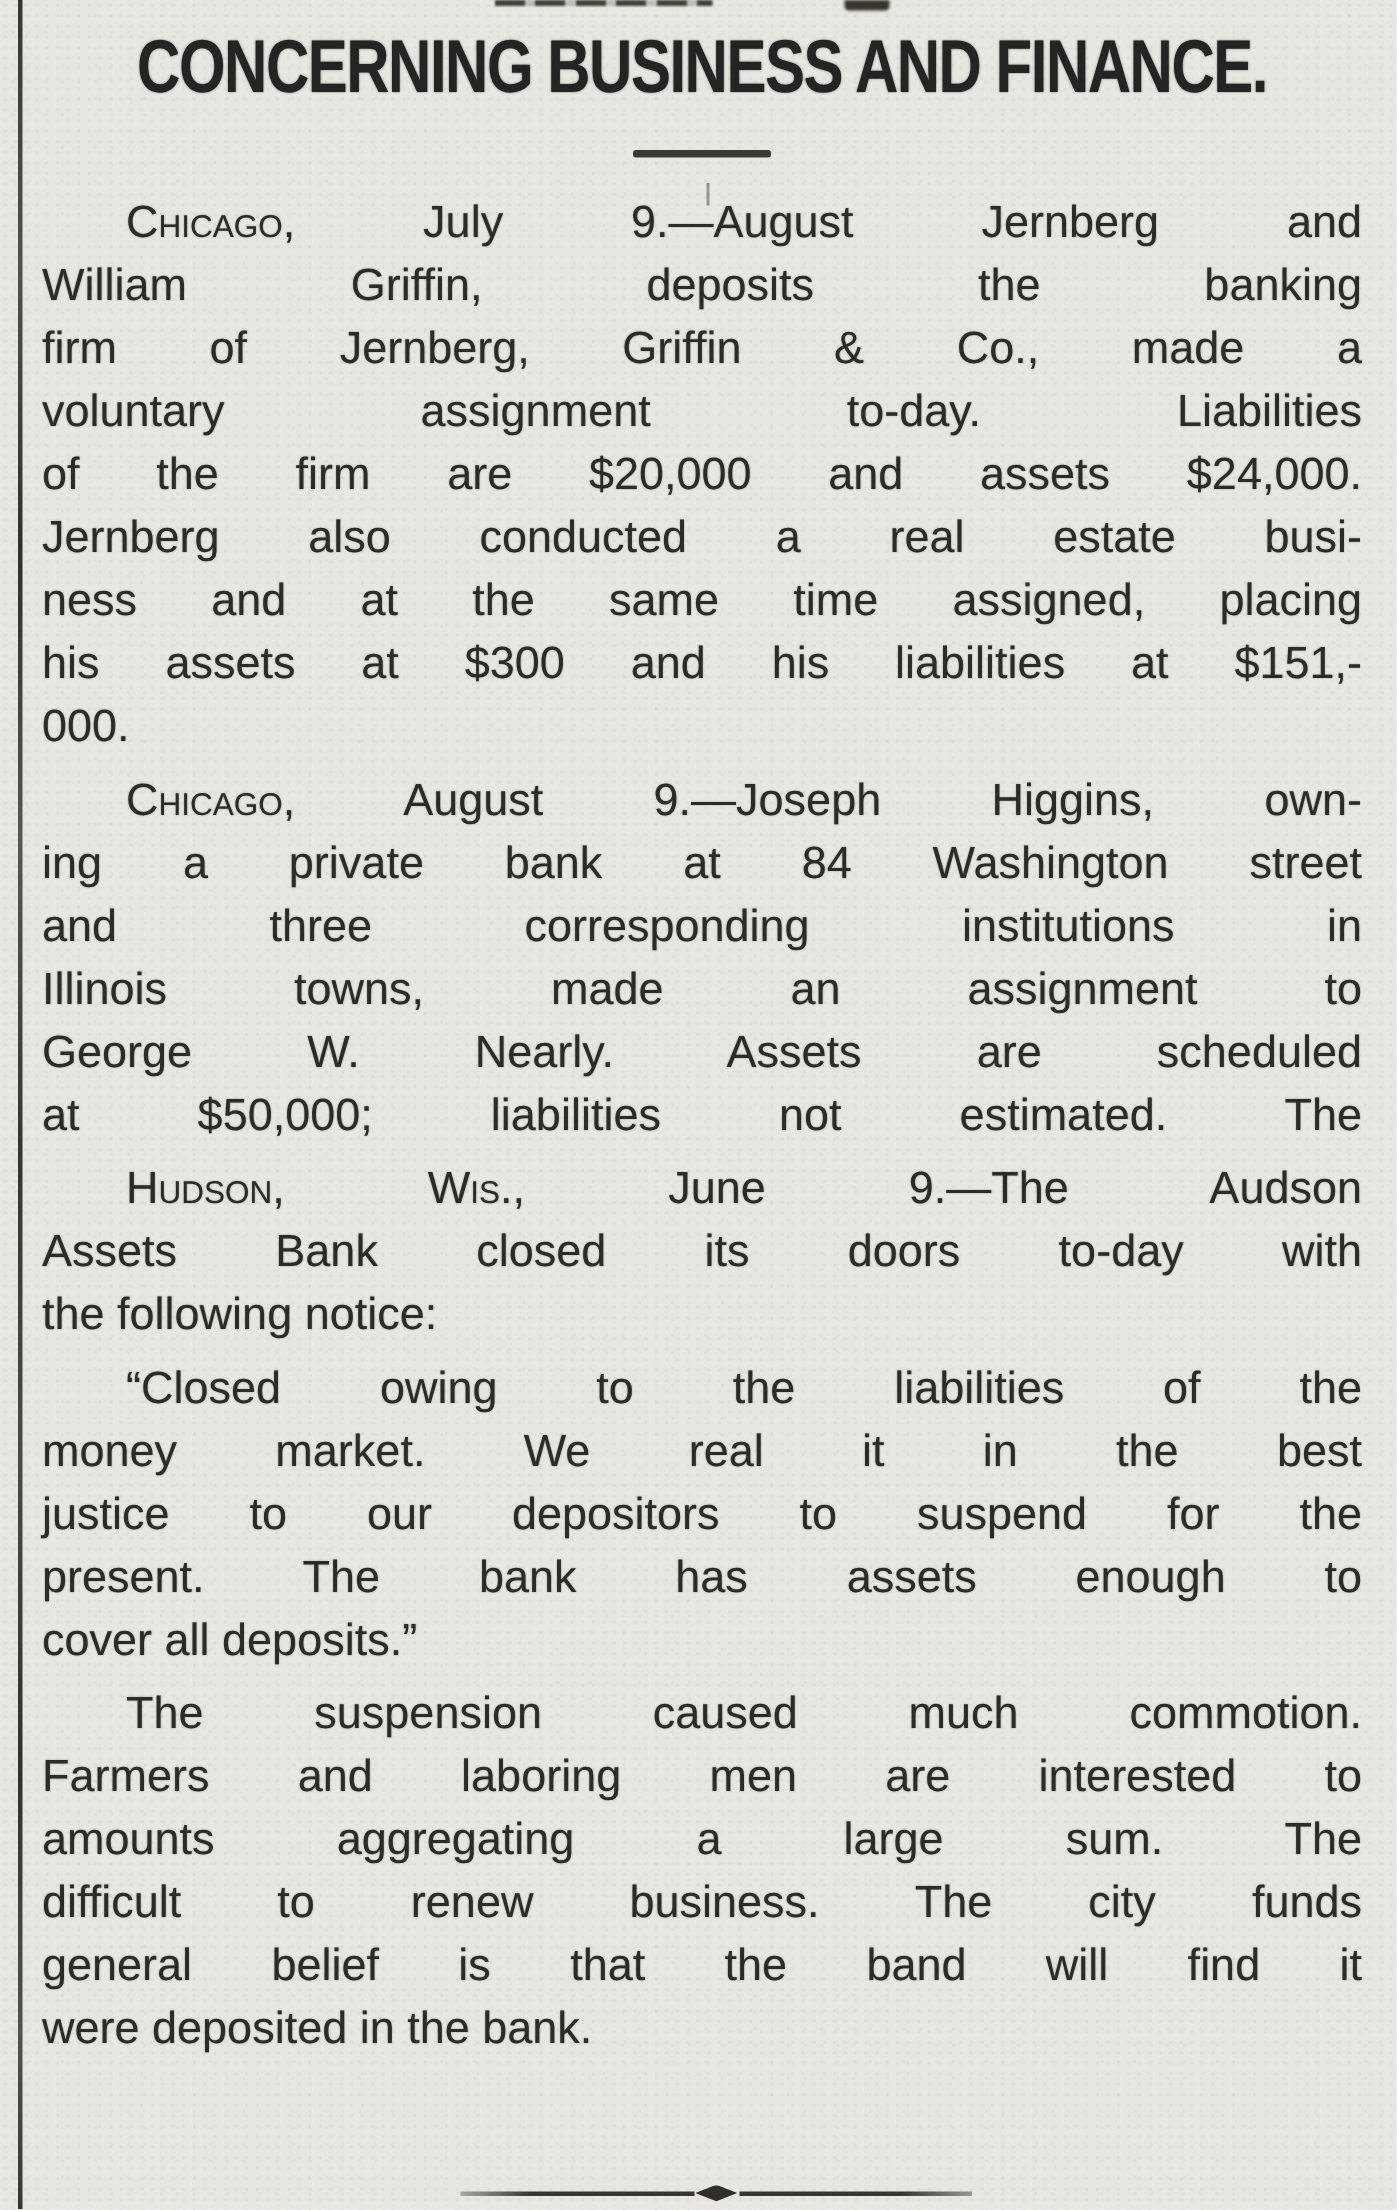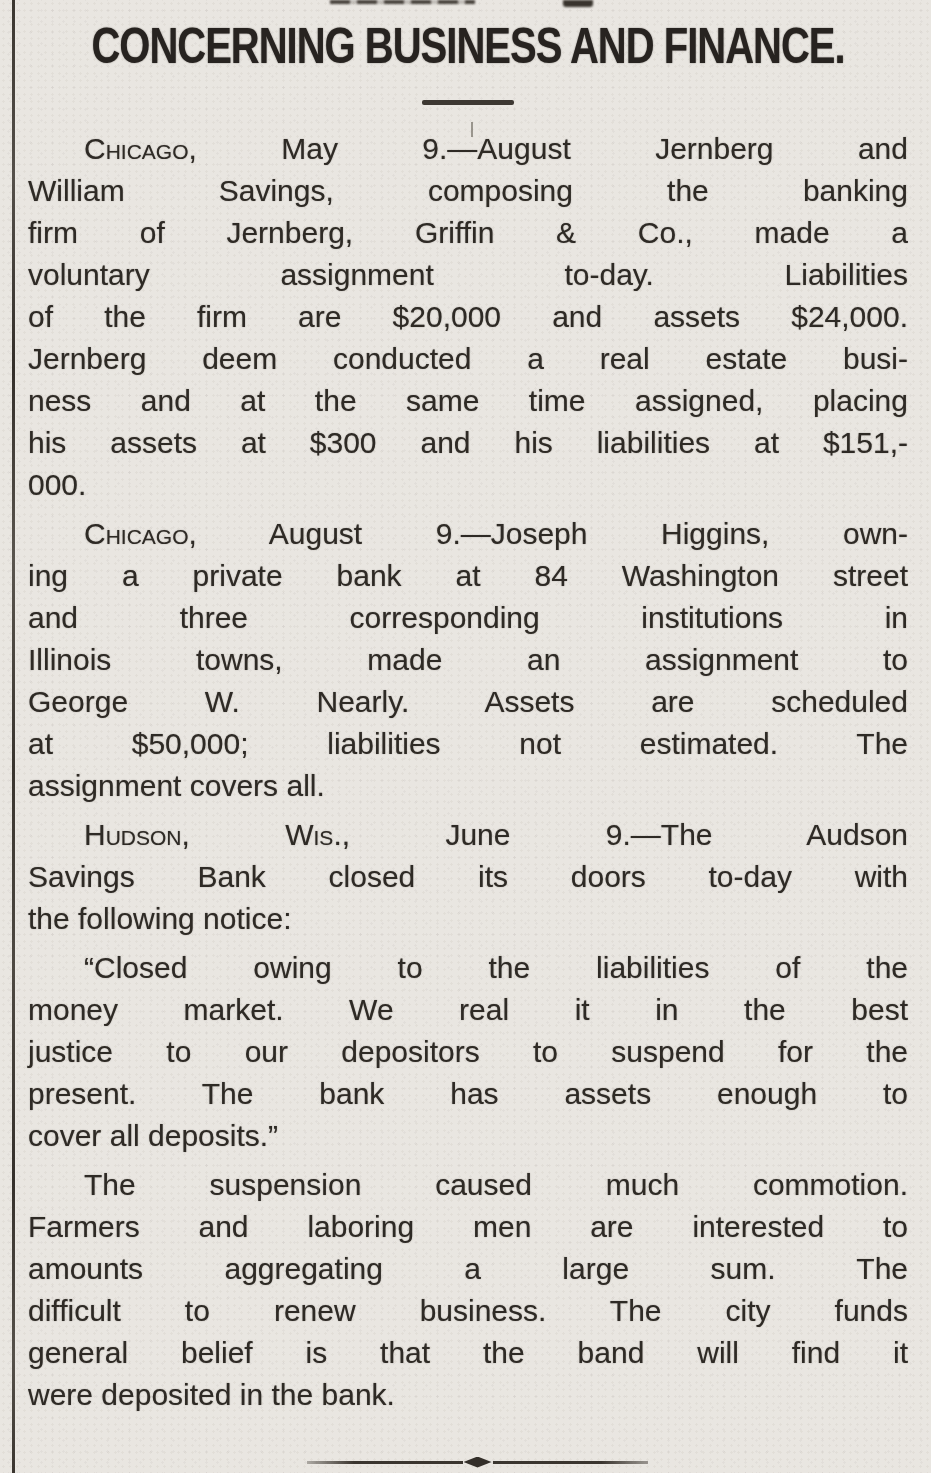--- a/index.html
+++ b/index.html
@@ -91,42 +91,41 @@
   <div class="col-rule"></div>
   <div class="top-smudge-1"></div>
   <div class="top-smudge-2"></div>
   <div class="rule-tick"></div>
 
   <div class="column">
     <div class="headline">CONCERNING BUSINESS AND FINANCE.</div>
     <div class="headline-rule"></div>
     <div class="body">
         <div class="paragraph">
-          <div class="line indent"><span class="sc">Chicago</span><span>, May 9.—August Jernberg and</span></div>
-          <div class="line"><span>William Savings, composing the banking</span></div>
+          <div class="line indent"><span class="sc">Chicago</span><span>, July 9.—August Jernberg and</span></div>
+          <div class="line"><span>William Griffin, deposits the banking</span></div>
           <div class="line"><span>firm of Jernberg, Griffin &amp; Co., made a</span></div>
           <div class="line"><span>voluntary assignment to-day.  Liabilities</span></div>
           <div class="line"><span>of the firm are $20,000 and assets $24,000.</span></div>
-          <div class="line"><span>Jernberg deem conducted a real estate busi-</span></div>
+          <div class="line"><span>Jernberg also conducted a real estate busi-</span></div>
           <div class="line"><span>ness and at the same time assigned, placing</span></div>
           <div class="line"><span>his assets at $300 and his liabilities at $151,-</span></div>
           <div class="line last"><span>000.</span></div>
         </div>
         <div class="paragraph">
           <div class="line indent"><span class="sc">Chicago</span><span>, August 9.—Joseph Higgins, own-</span></div>
           <div class="line"><span>ing a private bank at 84 Washington street</span></div>
           <div class="line"><span>and three corresponding institutions in</span></div>
           <div class="line"><span>Illinois towns, made an assignment to</span></div>
           <div class="line"><span>George W. Nearly.  Assets are scheduled</span></div>
           <div class="line"><span>at $50,000; liabilities not estimated.  The</span></div>
-          <div class="line last"><span>assignment covers all.</span></div>
         </div>
         <div class="paragraph">
           <div class="line indent"><span class="sc">Hudson</span><span>, </span><span class="sc">Wis</span><span>., June 9.—The Audson</span></div>
-          <div class="line"><span>Savings Bank closed its doors to-day with</span></div>
+          <div class="line"><span>Assets Bank closed its doors to-day with</span></div>
           <div class="line last"><span>the following notice:</span></div>
         </div>
         <div class="paragraph">
           <div class="line indent"><span>“Closed owing to the liabilities of the</span></div>
           <div class="line"><span>money market.  We real it in the best</span></div>
           <div class="line"><span>justice to our depositors to suspend for the</span></div>
           <div class="line"><span>present.  The bank has assets enough to</span></div>
           <div class="line last"><span>cover all deposits.”</span></div>
         </div>
         <div class="paragraph">

